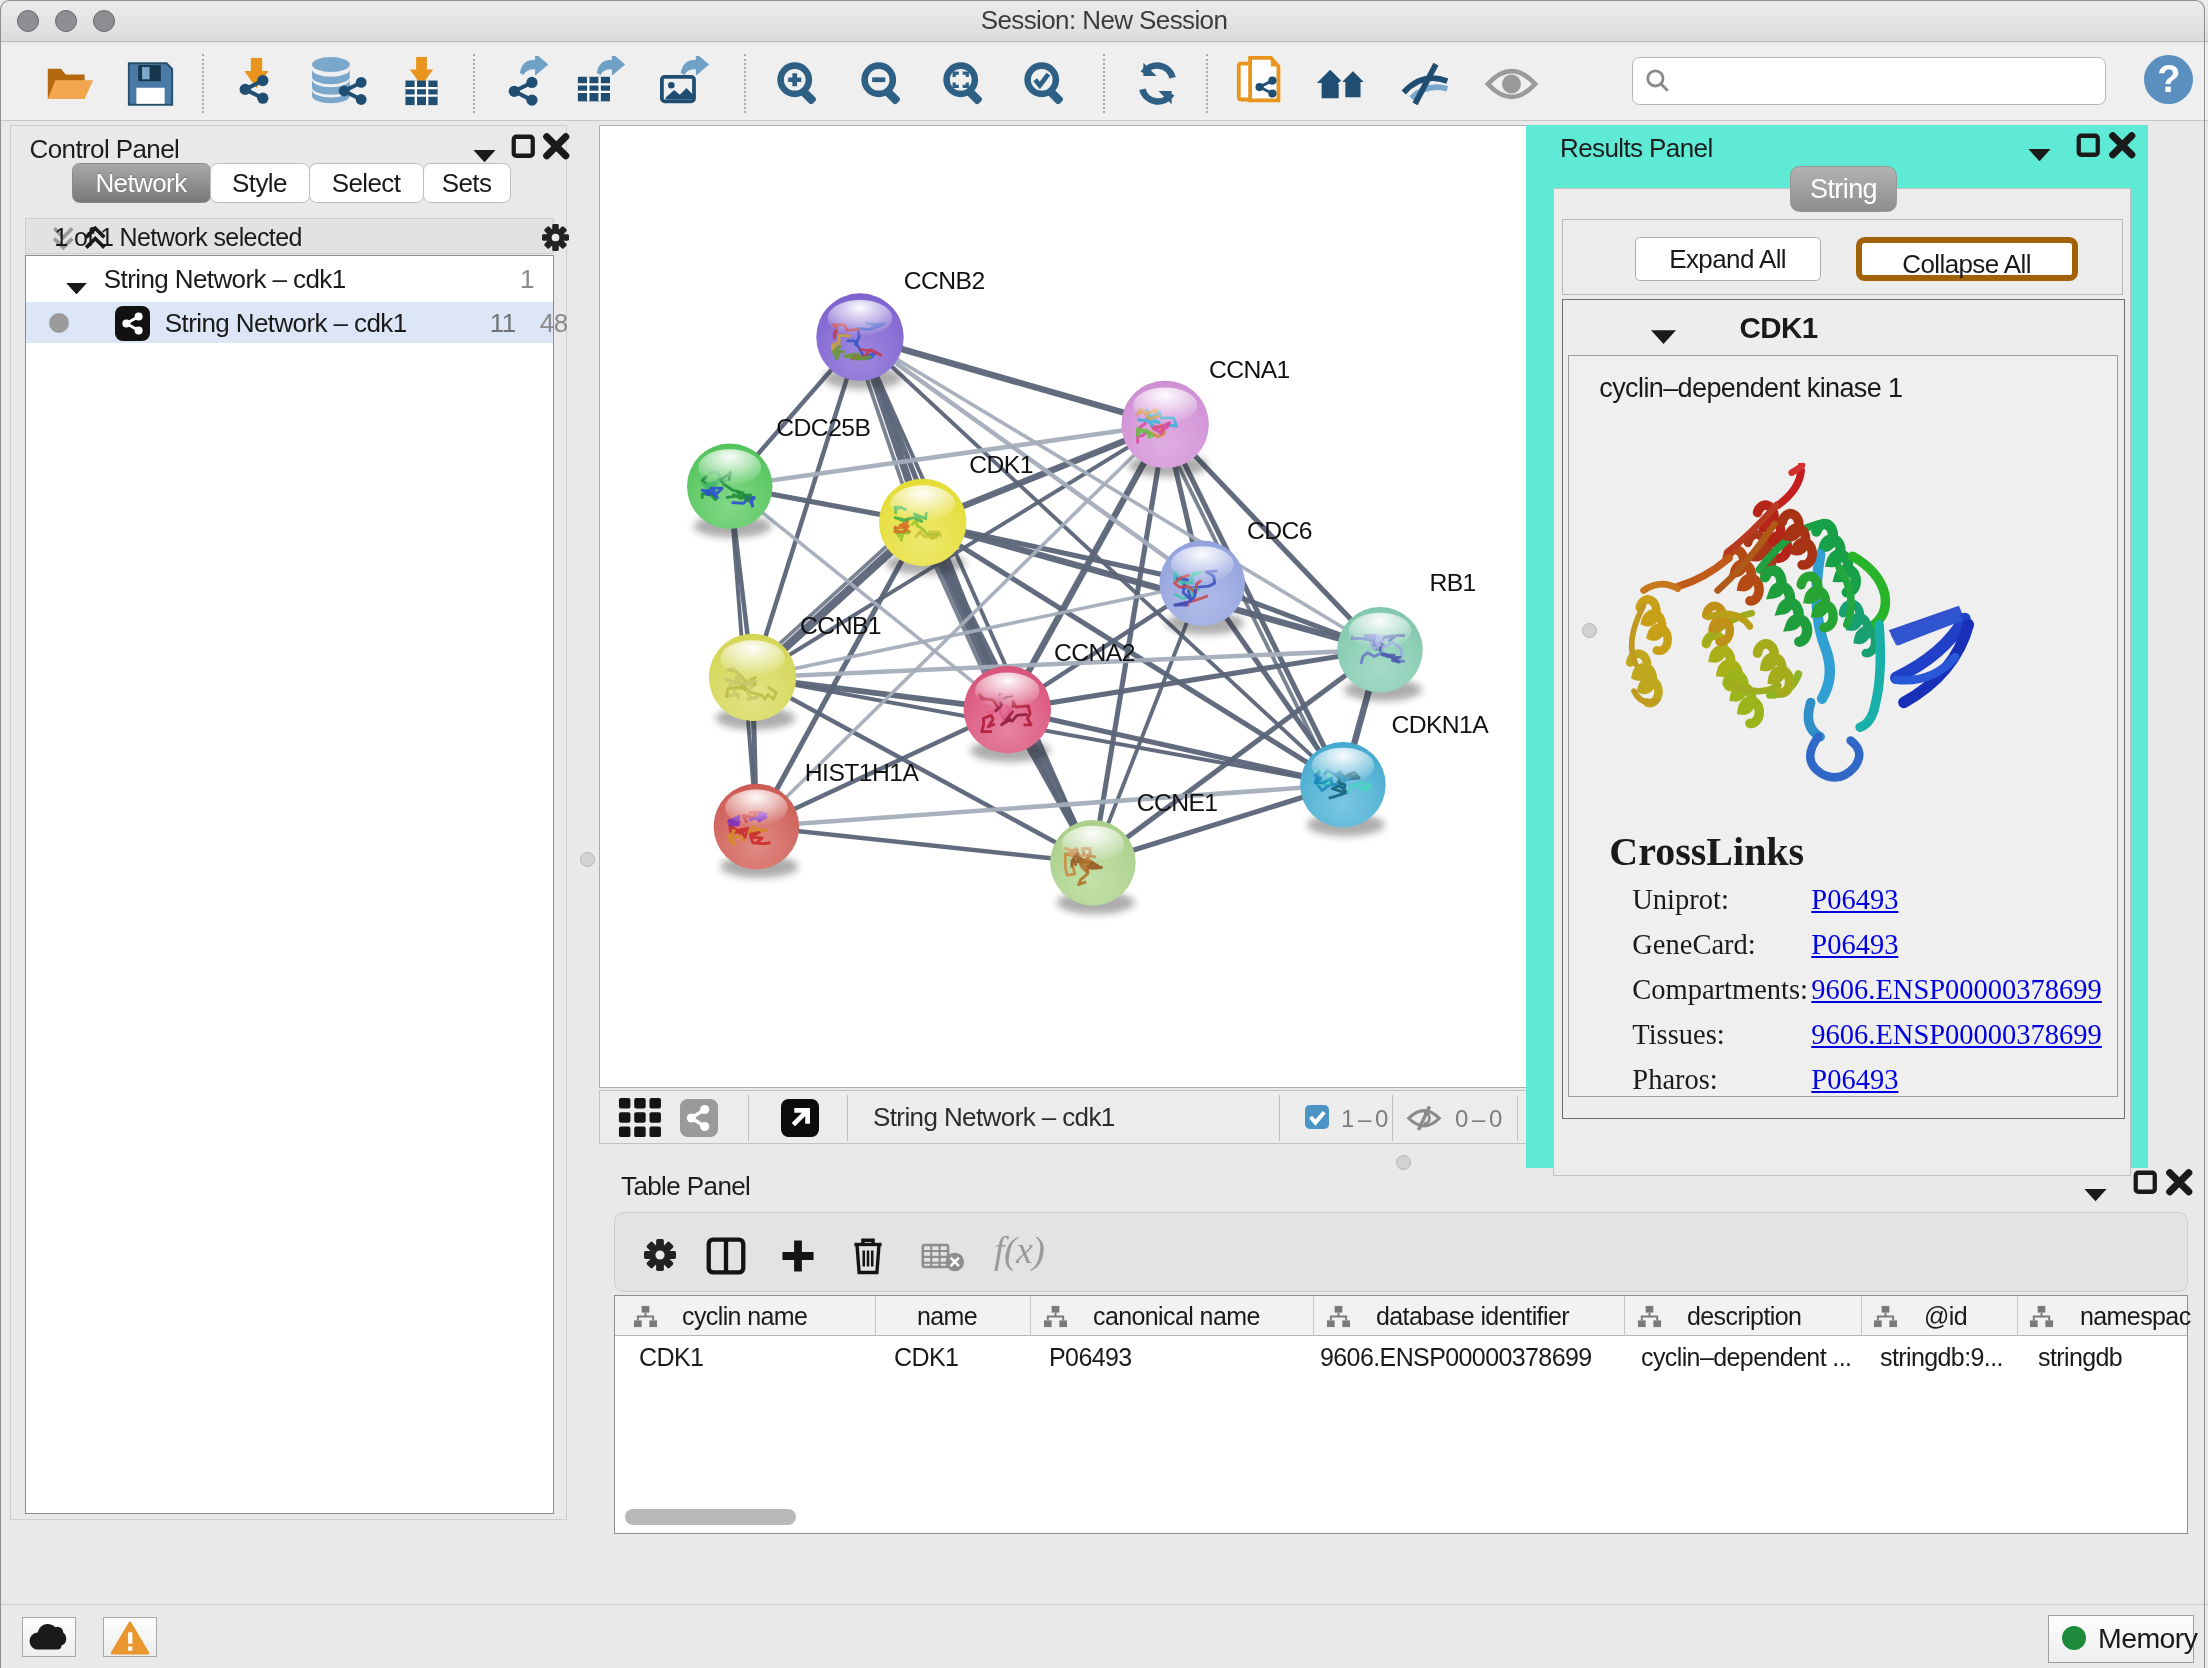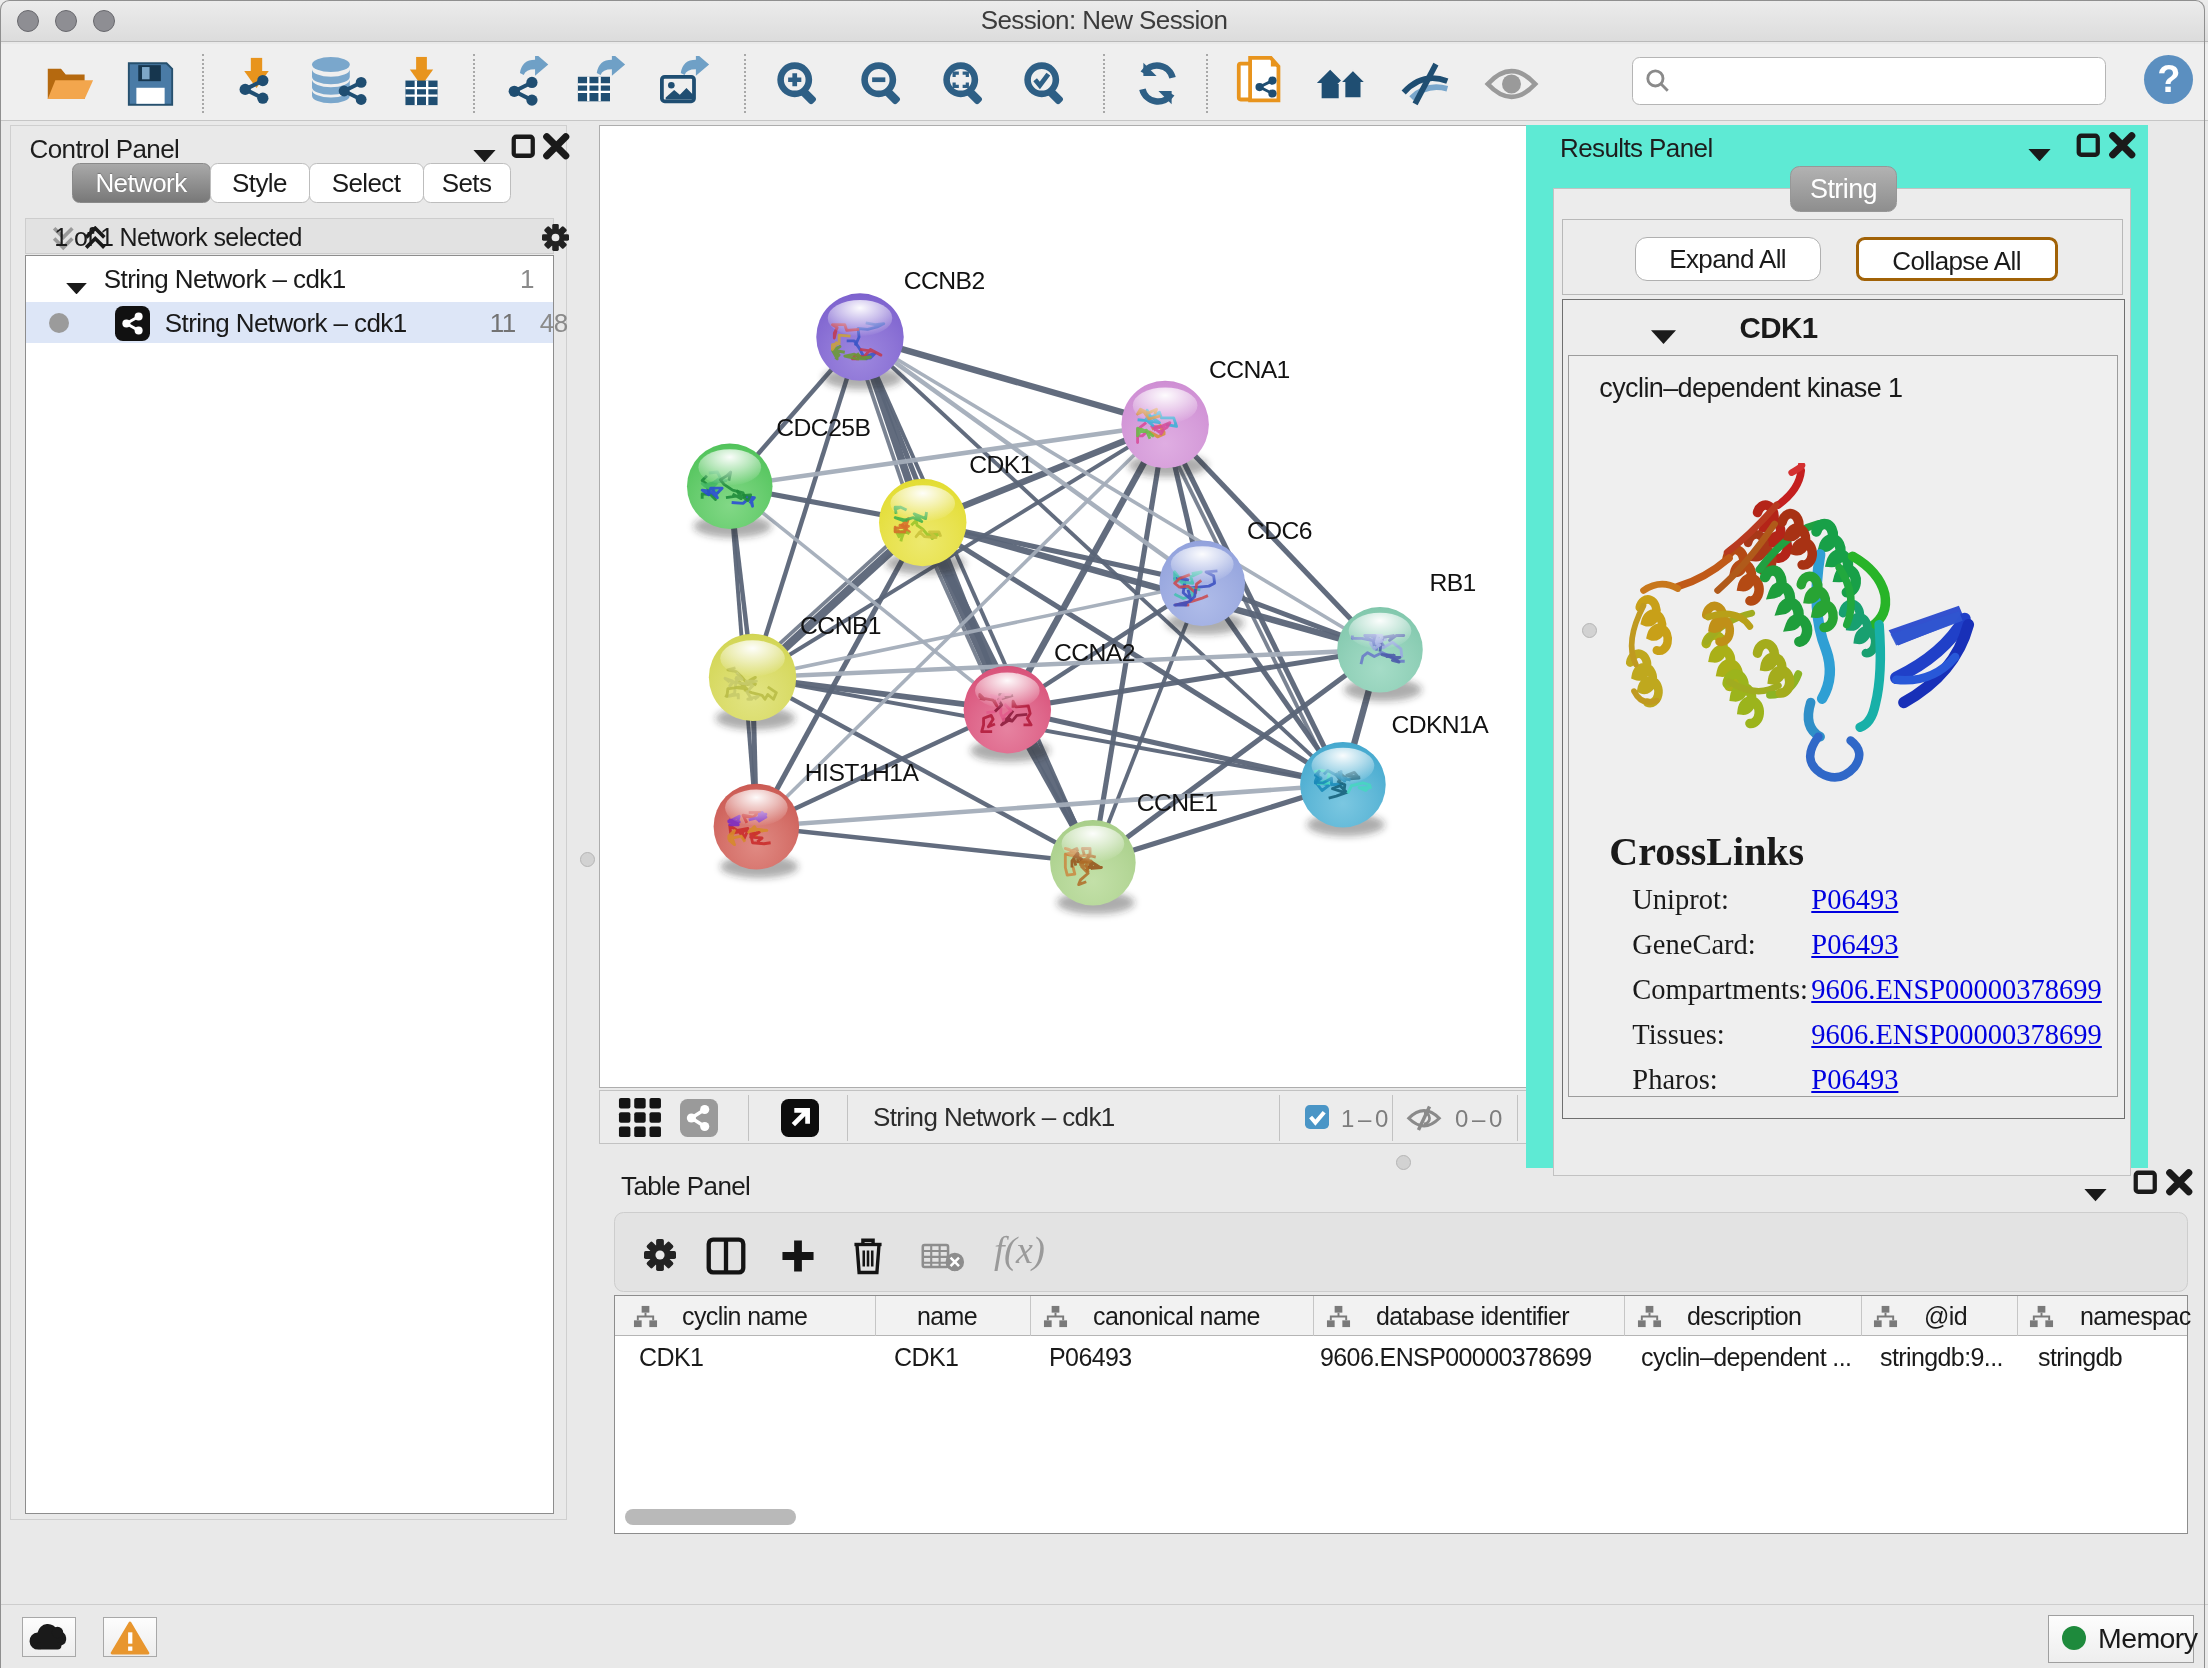--- a/index.html
+++ b/index.html
@@ -606,22 +606,22 @@
       </svg></div>
  <div class="abs" style="left:548px;top:5.7px"><svg width="28.5" height="28.5" viewBox="0 0 24 24">
         <rect x="4" y="4" width="16" height="16" rx="2" fill="none" stroke="#1a1a1a" stroke-width="3.6"></rect>
       </svg></div>
  <div class="abs" style="left:582px;top:5.7px"><svg width="28.5" height="28.5" viewBox="0 0 24 24">
         <path d="M4 4 L20 20 M20 4 L4 20" stroke="#1a1a1a" stroke-width="6" stroke-linecap="round"></path>
       </svg></div>
  <div class="abs" style="left:27px;top:63px;width:578px;height:988px;background:#ececec;border:1px solid #c2c2c2">
    <div class="abs" style="left:236px;top:-23px;width:107px;height:46px;background:linear-gradient(#b2b2b2,#8e8e8e);border:1px solid #979797;border-radius:9.5px;color:#fff;font-size:27px;text-align:center;line-height:44px">String</div>
    <div class="abs" style="left:7.6px;top:30px;width:561px;height:76px;border:1px solid #b8b8b8">
-     <div class="abs" style="left:72px;top:17px;width:186px;height:44px;background:#fff;border:1px solid #b0b0b0;border-radius:12px;text-align:center;font-size:26px;line-height:42px">Expand All</div>
-     <div class="abs" style="left:293px;top:17px;width:202px;height:44px;background:#fff;border:3px solid #a16207;border-radius:8.6px;text-align:center;font-size:26px;line-height:42px">Collapse All</div>
+     <div class="abs" style="left:72px;top:17px;width:186px;height:44px;background:#fff;border:1px solid #b0b0b0;border-radius:5px;text-align:center;font-size:26px;line-height:42px">Expand All</div>
+     <div class="abs" style="left:293px;top:17px;width:222px;height:44px;background:#fff;border:6px solid #a16207;border-radius:8.6px;text-align:center;font-size:26px;line-height:42px">Collapse All</div>
    </div>
    <div class="abs" style="left:7.6px;top:110px;width:563px;height:820px;border:1.9px solid #6f6f6f;background:#ededed">
      <div class="abs" style="left:88px;top:21px"><svg width="25" height="15" viewBox="0 0 20 12">
             <path d="M0 1 h20 l-10 11 z" fill="#1a1a1a"></path>
           </svg></div>
      <div class="abs" style="left:177px;top:11.4px;font-size:29.5px;font-weight:bold">CDK1</div>
      <div class="abs" style="left:5.7px;top:55px;width:550px;height:742px;border:1px solid #9c9c9c;background:#efefef">
        <div class="abs" style="left:30px;top:17px;font-size:27px">cyclin–dependent kinase 1</div>
        <svg width="380" height="347" viewBox="0 0 400 365" style="position:absolute;left:46px;top:107px">
 <g stroke-linecap="round">

